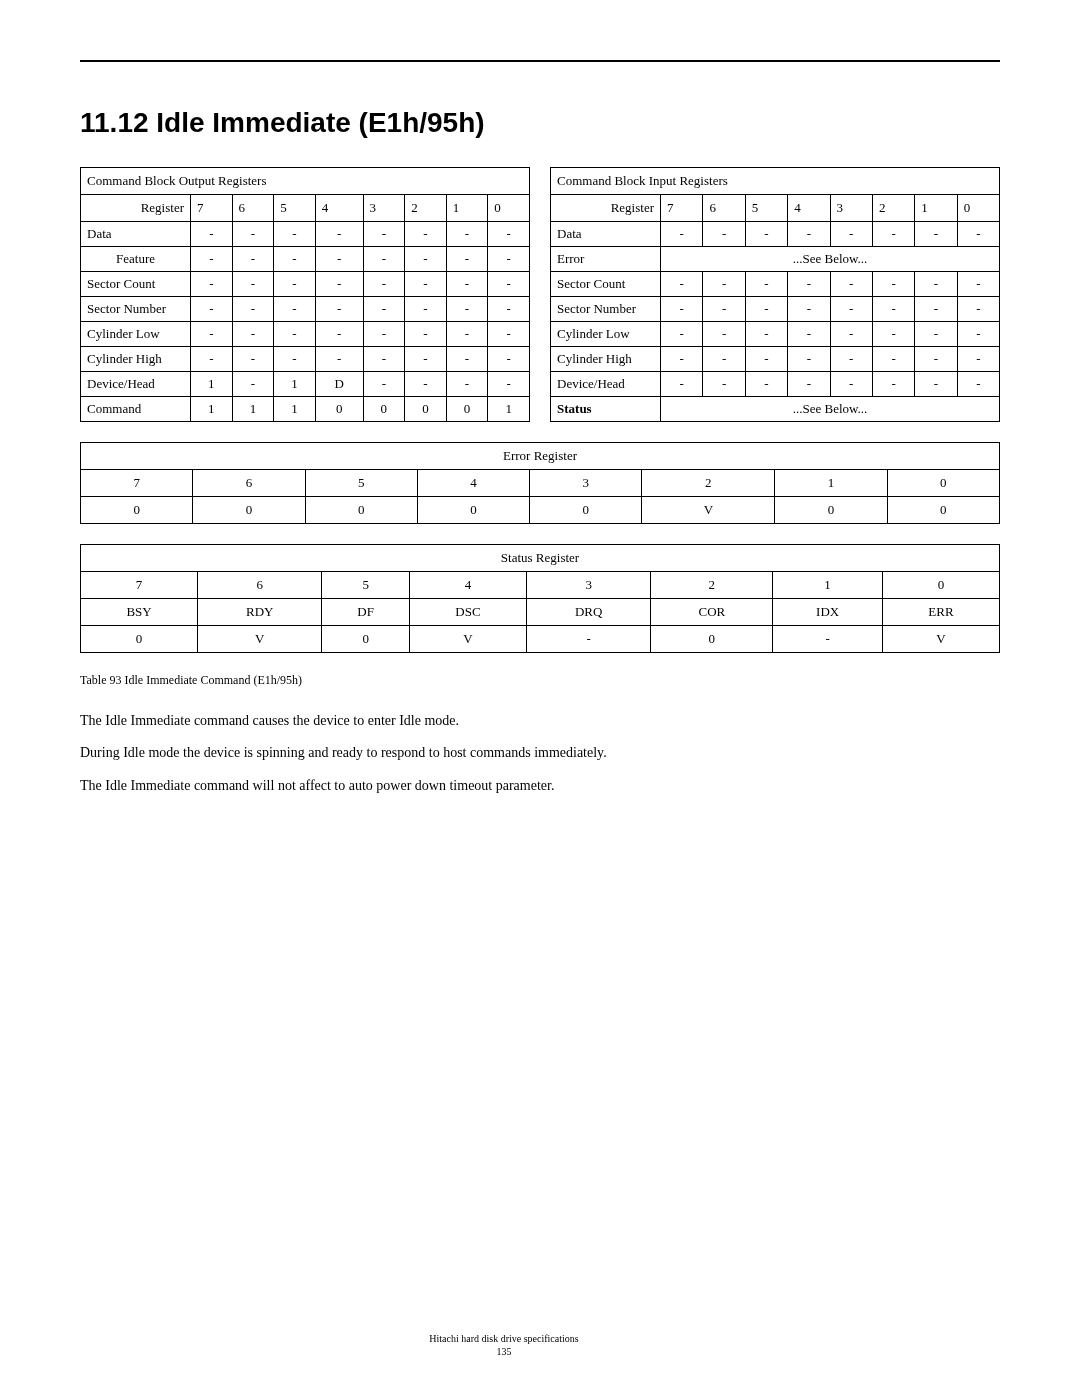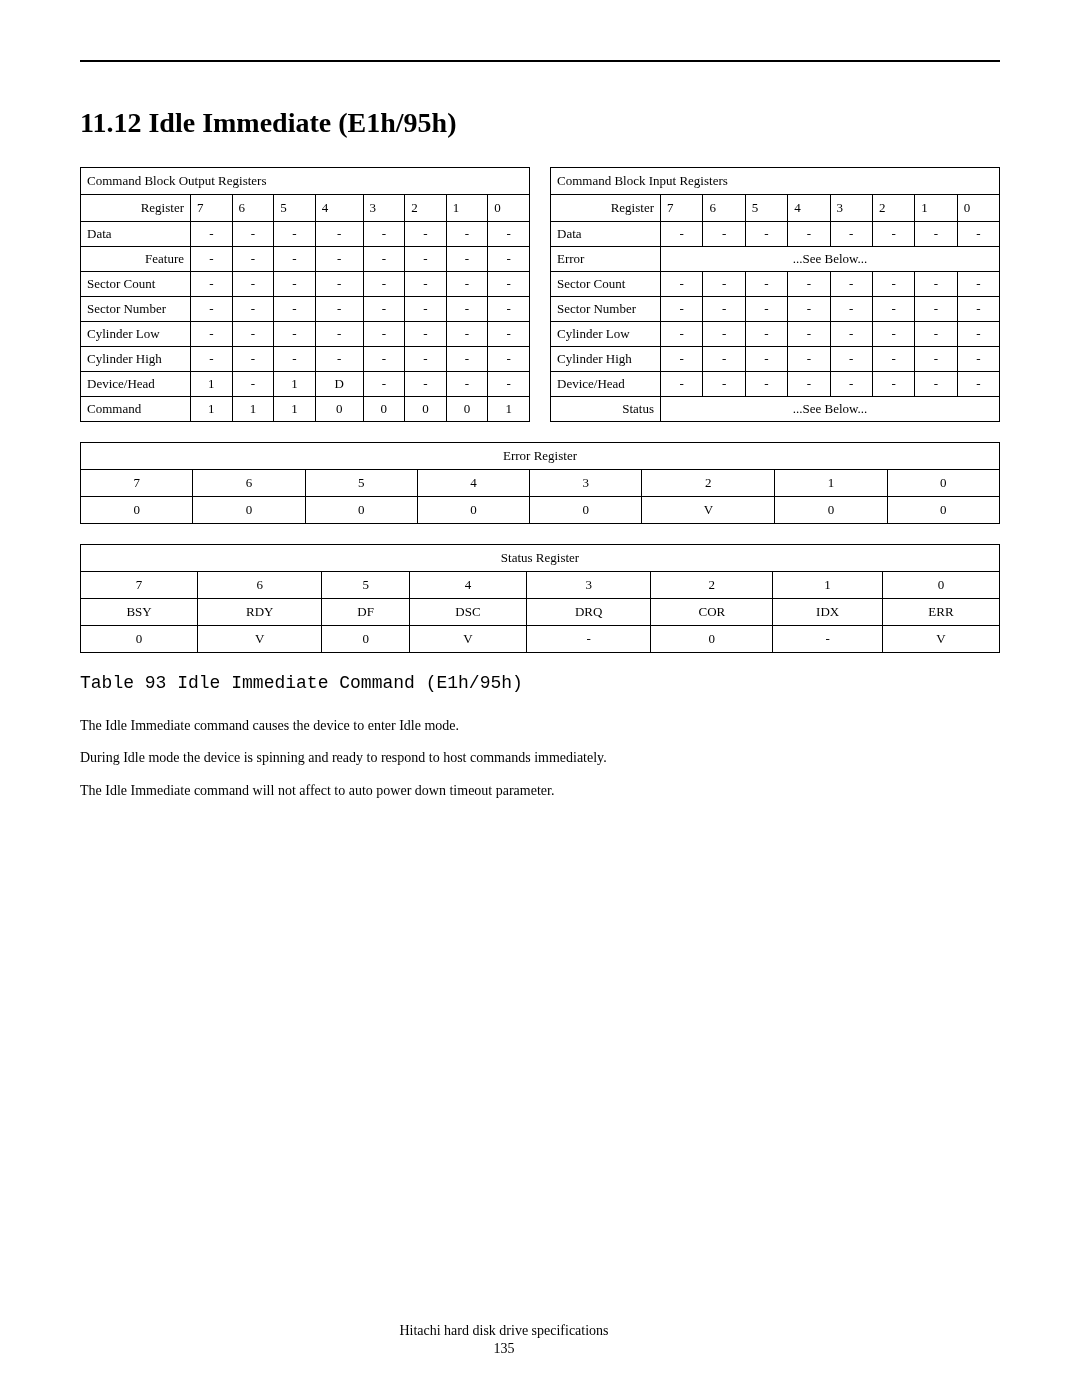--- a/index.html
+++ b/index.html
@@ -13,21 +13,21 @@
       padding: 60px 80px 60px 80px;
     }
     .top-rule {
       border-top: 2px solid #000;
       margin-bottom: 18px;
     }
     .page-title {
       font-size: 28px;
       font-weight: bold;
       margin-bottom: 28px;
-      font-family: Liberation Serif, serif;
+      font-family: Liberation Sans, sans-serif;
       margin-top: 45px;
     }
     .tables-row {
       display: flex;
       gap: 20px;
       margin-bottom: 20px;
       border-radius: 25px;
     }
     .register-table-wrap {
       flex: 1;
@@ -77,38 +77,38 @@
       text-align: center;
     }
     table.small-table .table-title-row td {
       background: #fff;
       border-bottom: 1px solid #000;
       font-weight: normal;
       font-size: 13px;
       text-align: center;
     }
     .table-caption {
-      font-family: Liberation Mono, monospace;
-      font-size: 18px;
+      font-family: Liberation Serif, serif;
+      font-size: 12px;
       margin-bottom: 22px;
       margin-top: 10px;
     }
     .body-text {
       font-size: 14px;
       line-height: 1.6;
       margin-bottom: 10px;
       text-align: justify;
     }
     .footer {
       position: fixed;
       bottom: 40px;
       left: 0;
       width: 1008px;
       text-align: center;
-      font-size: 14px;
+      font-size: 10px;
     }
     .footer-inner {
       display: flex;
       flex-direction: column;
       align-items: center;
       gap: 2px;
     }
   </style>
 </head>
 <body>
@@ -143,21 +143,21 @@
             <td>-</td>
             <td>-</td>
             <td>-</td>
             <td>-</td>
             <td>-</td>
             <td>-</td>
             <td>-</td>
             <td>-</td>
           </tr>
           <tr>
-            <td class="label-cell" style="text-align: right;">Feature</td>
+            <td class="label-cell" style="text-align: center;">Feature</td>
             <td>-</td>
             <td>-</td>
             <td>-</td>
             <td>-</td>
             <td>-</td>
             <td>-</td>
             <td>-</td>
             <td>-</td>
           </tr>
           <tr>
@@ -313,21 +313,21 @@
             <td>-</td>
             <td>-</td>
             <td>-</td>
             <td>-</td>
             <td>-</td>
             <td>-</td>
             <td>-</td>
             <td>-</td>
           </tr>
           <tr>
-            <td class="label-cell" style="text-align: right;">Status</td>
+            <td class="label-cell" style="text-align: left; font-weight: bold;">Status</td>
             <td colspan="8">...See Below...</td>
           </tr>
         </tbody>
     </table>
   </div>
 </div>
 
 <div class="bottom-tables-row">
 
   <div class="small-table-wrap">

